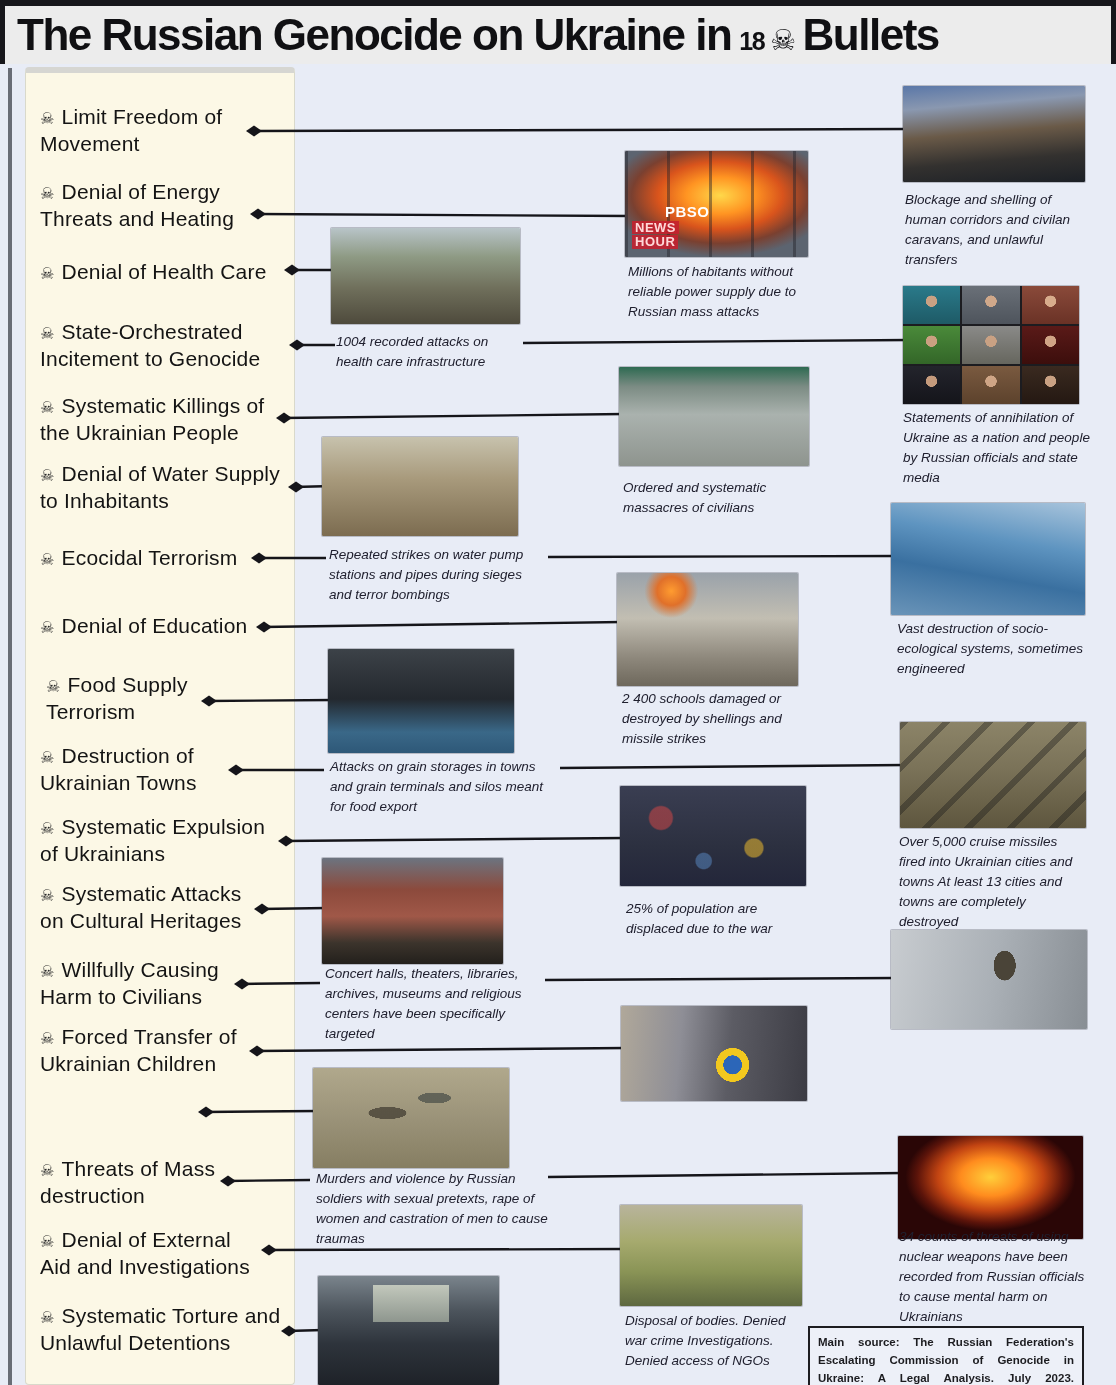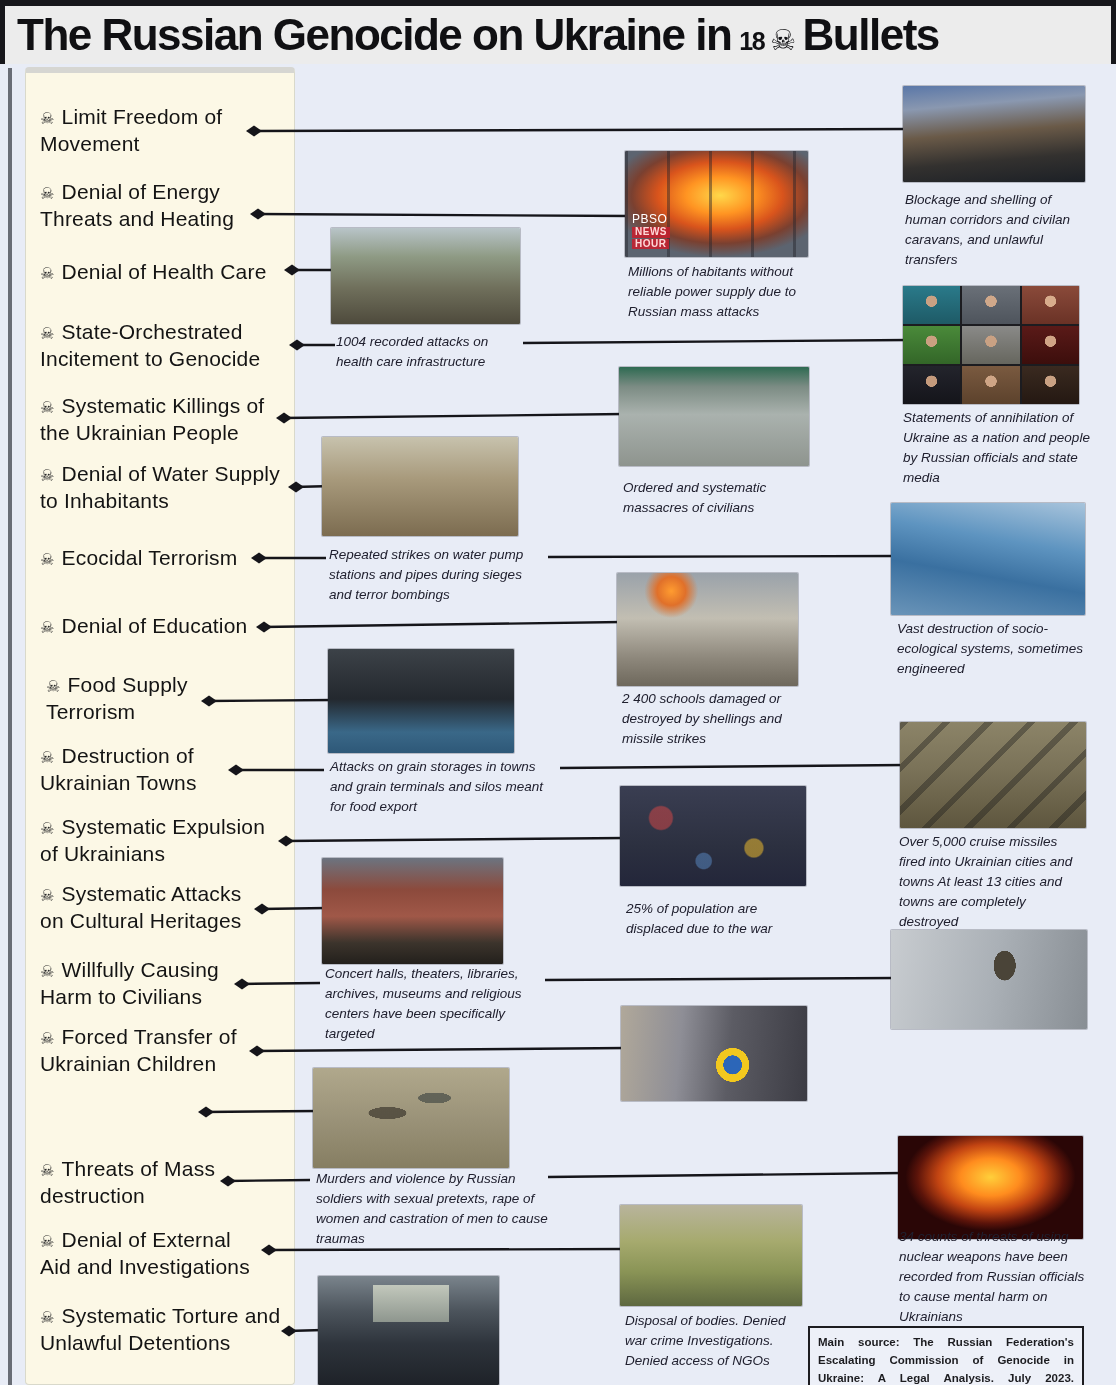--- a/index.html
+++ b/index.html
@@ -52,22 +52,22 @@
         linear-gradient(95deg,#b0a89a 0%,#8e8e96 32%,#5c5c64 58%,#3c3c44 100%);}
   .ph-o{background:radial-gradient(ellipse 16% 10% at 38% 45%,rgba(60,55,45,.7) 0 60%,transparent 61%),
         radial-gradient(ellipse 14% 9% at 62% 30%,rgba(70,75,70,.7) 0 60%,transparent 61%),
         linear-gradient(180deg,#b0a88c 0%,#9a9278 52%,#867e62 100%);}
   .ph-p{background:radial-gradient(ellipse 46% 52% at 50% 40%,#ffcf3a 0%,#ff8c1e 35%,#c24412 62%,#5c140a 86%,#2a0606 100%);}
   .ph-q{background:linear-gradient(180deg,#b8b49c 0%,#a6aa6e 36%,#8a9456 66%,#5e6840 100%);}
   .ph-r{background:linear-gradient(#c2c8bc,#8e968e) no-repeat 52% 12%/42% 34%,
         linear-gradient(180deg,#7a848c 0%,#4c545c 32%,#2e343c 62%,#1e2228 100%);}
   
   .pbs-badge{position:absolute;left:7px;bottom:8px;line-height:1.05;}
-  .pbs-net{display:block;color:#fff;font-weight:400;font-size:12px;letter-spacing:.5px;}
-  .pbs-chip{display:block;background:rgba(198,32,45,.88);color:#ffd8d8;font-weight:700;font-size:10px;
+  .pbs-net{display:block;color:#fff;font-weight:700;font-size:15px;letter-spacing:.5px;margin-left:33px;}
+  .pbs-chip{display:block;background:rgba(198,32,45,.88);color:#ffd8d8;font-weight:700;font-size:13px;
             padding:0 3px;margin-top:1px;width:max-content;letter-spacing:.5px;}
   
   .cap{position:absolute;font-style:italic;font-size:13.5px;line-height:1.48;color:#20202f;}
   
   .source-box{position:absolute;left:808px;top:1326px;width:256px;border:2px solid #1c1c20;
               padding:6px 8px;font-size:11.5px;font-weight:700;line-height:1.55;color:#1c1c20;
               text-align:justify;background:#edf0f8;}
 </style>
 </head>
 <body>

